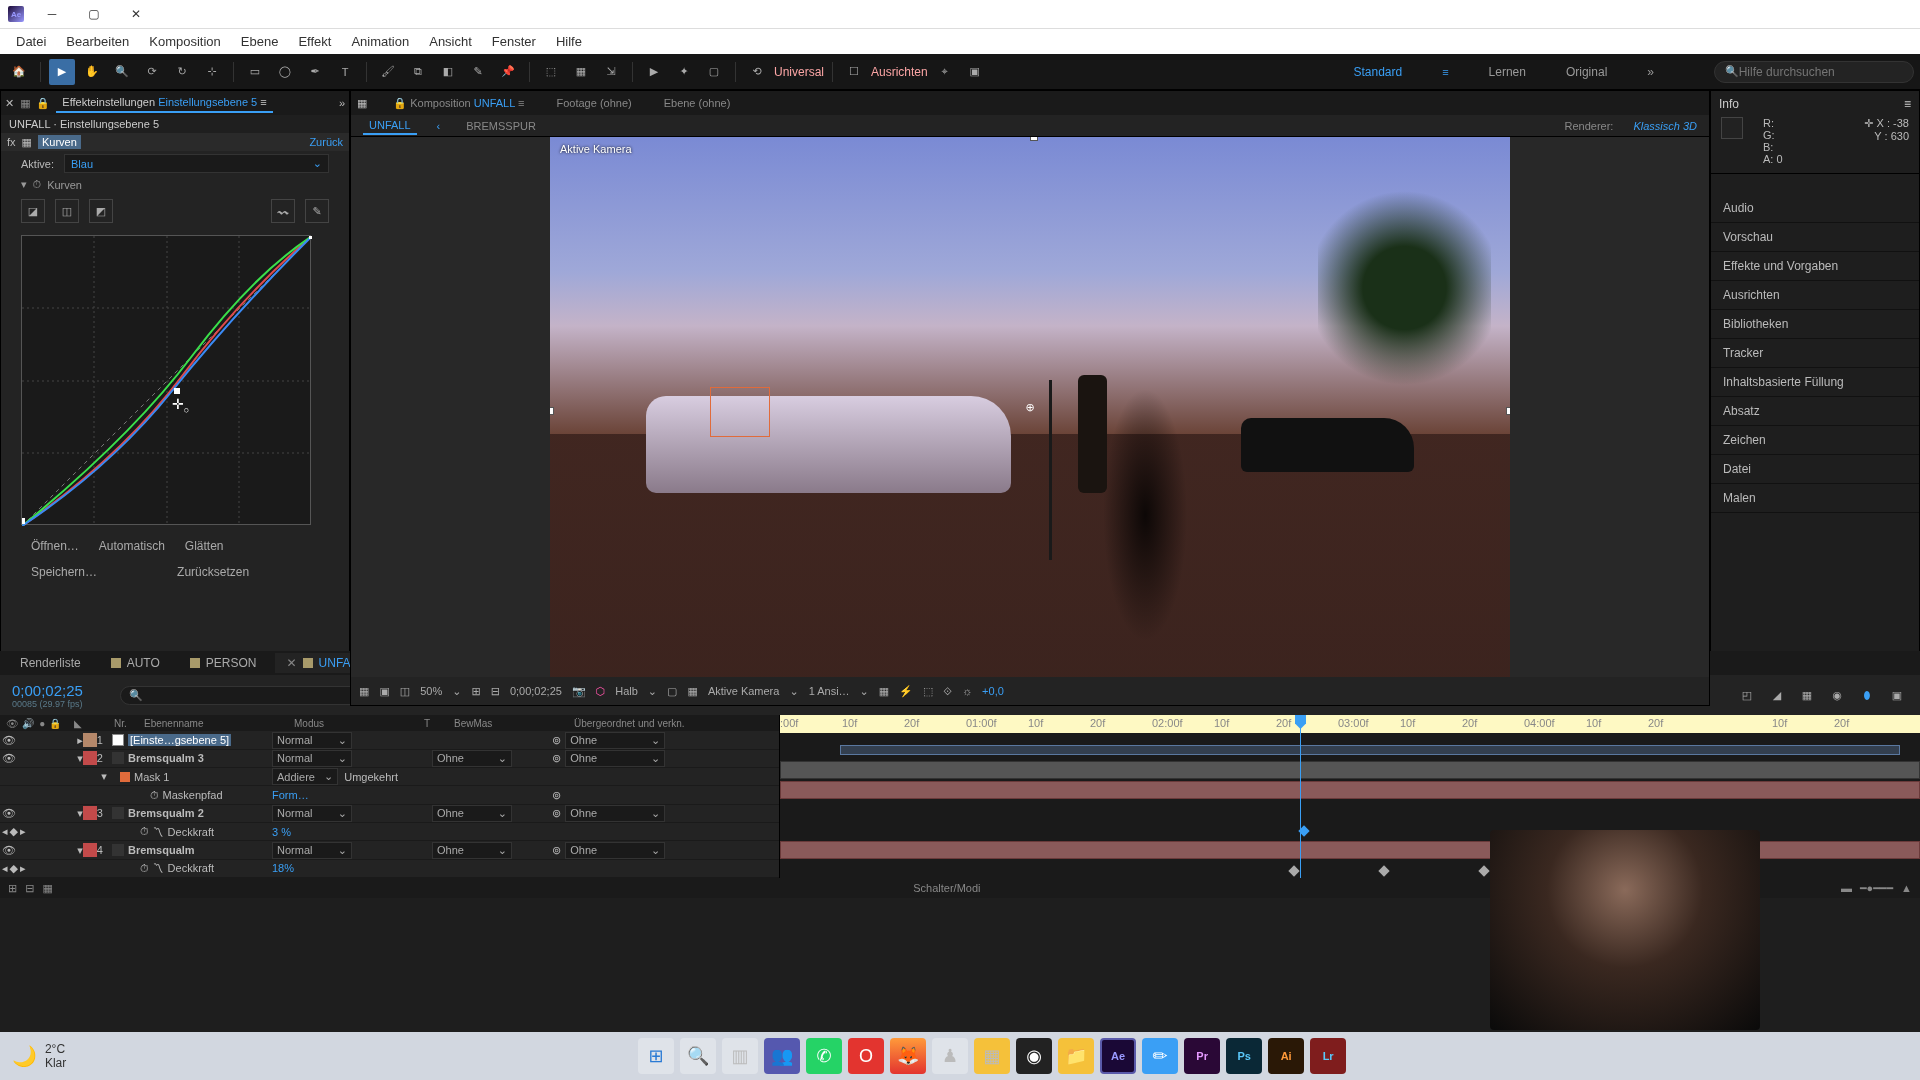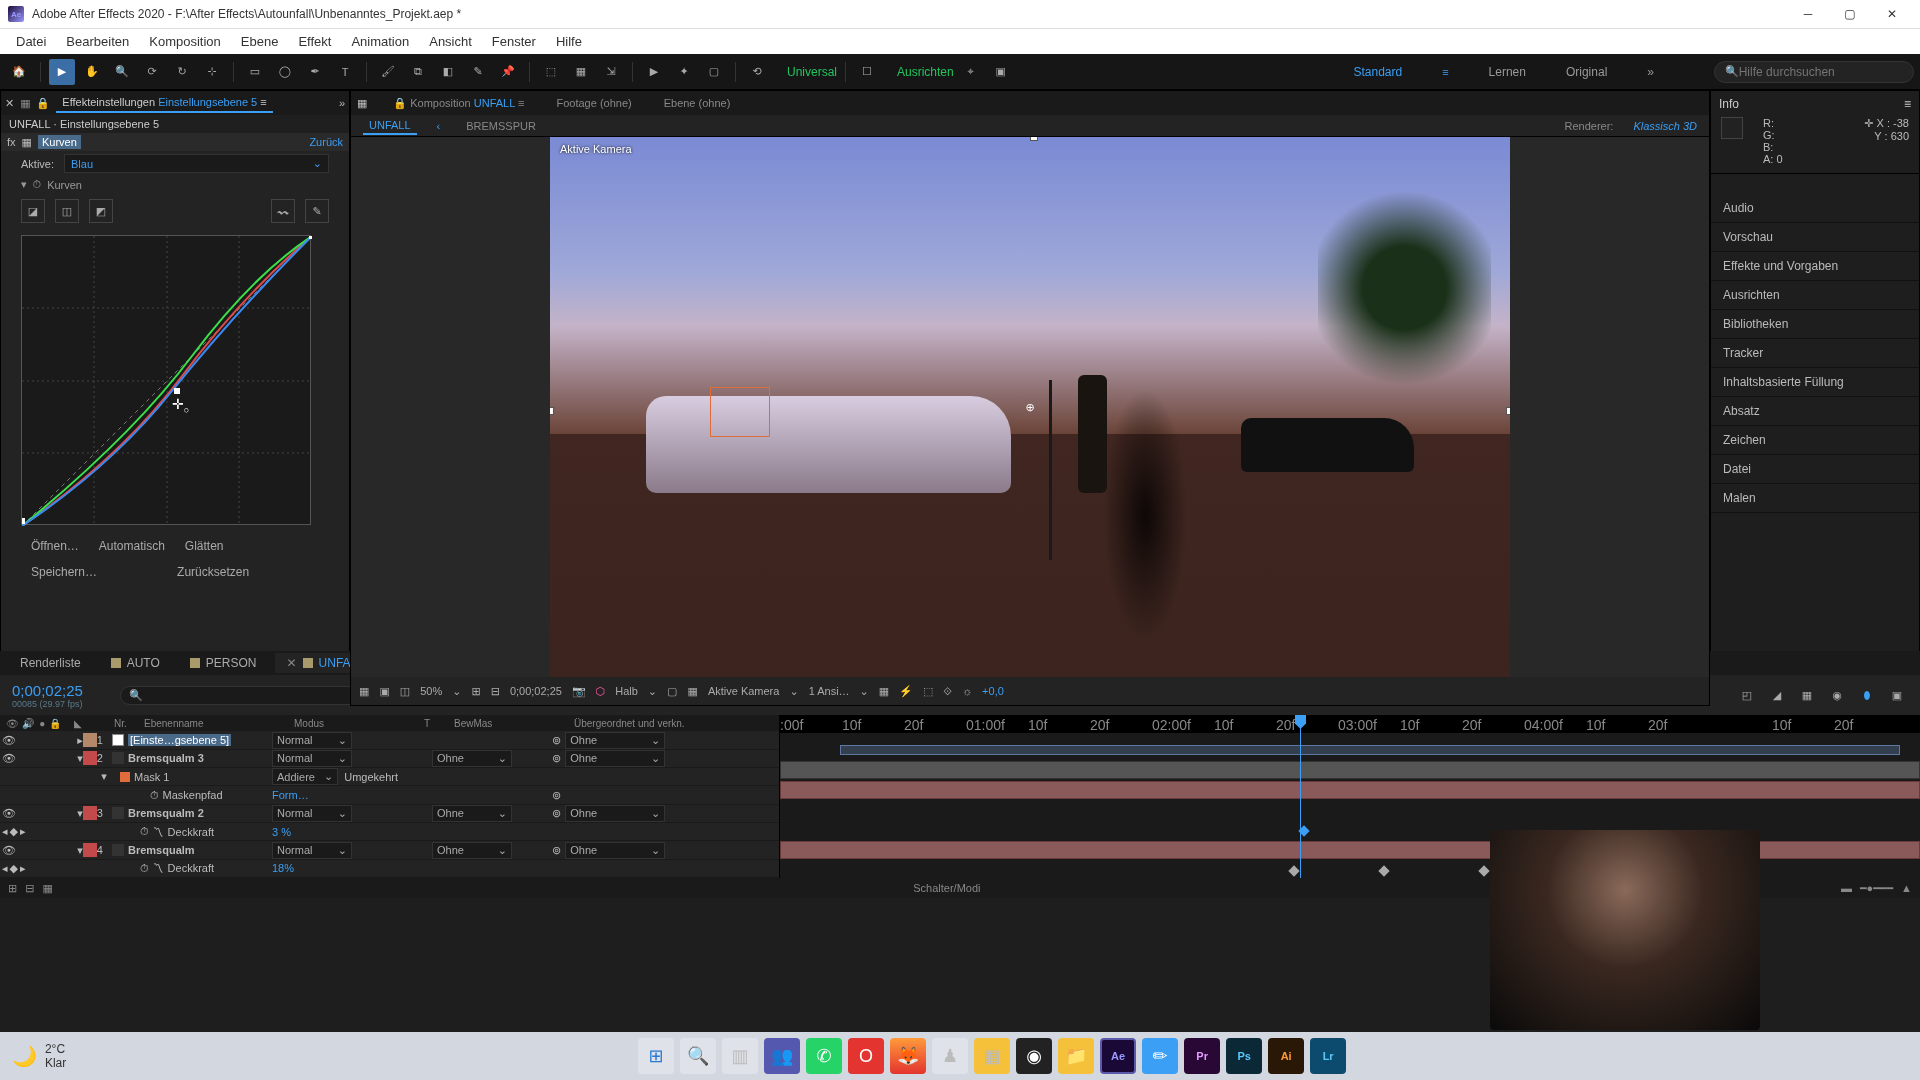--- a/index.html
+++ b/index.html
@@ -14,21 +14,21 @@
 
 
 .menubar { height: 26px; background: #fff; display: flex; align-items: center; padding: 0 6px; border-top: 1px solid #ddd; }
 .menubar .menuitem { padding: 4px 10px; color: #333; font-size: 13px; }
 
 
 .toolbar { height: 36px; background: #161616; display: flex; align-items: center; padding: 0 6px; gap: 4px; border-bottom: 1px solid #000; }
 .toolbar .tbtn { width: 26px; height: 26px; display: flex; align-items: center; justify-content: center; color: #aaa; border-radius: 2px; }
 .toolbar .tbtn.active { background: #3a6ea5; color: #fff; }
 .toolbar .tdiv { width: 1px; height: 20px; background: #333; margin: 0 4px; }
-.toolbar .snap-lbl { color: #22c55e; font-size: 12px; margin-left: 13px; }
+.toolbar .snap-lbl { color: #fca5a5; font-size: 12px; margin-left: 0; }
 .toolbar-right { margin-left: auto; display: flex; align-items: center; gap: 40px; }
 .ws-lbl { color: #3a9ff5; font-size: 12px; }
 .ws-lbl2 { color: #999; font-size: 12px; }
 .search-box { display: flex; align-items: center; background: #232323; border: 1px solid #333; border-radius: 14px; padding: 3px 10px; width: 200px; margin-left: 20px; }
 .search-box input { background: transparent; border: none; color: #999; font-size: 12px; outline: none; width: 100%; }
 
 
 .main-grid { display: grid; grid-template-columns: 350px 1fr 210px; height: 560px; }
 
 
@@ -98,53 +98,52 @@
 .tl-color { width: 14px; height: 14px; }
 .tl-name { width: 160px; gap: 4px; }
 .tl-mode { width: 130px; }
 .tl-trk { width: 30px; }
 .tl-bewmas { width: 120px; }
 .tl-parent { width: 150px; gap:4px; }
 .dd { background: #1a1a1a; border: 1px solid #333; padding: 1px 4px; display: flex; justify-content: space-between; align-items: center; width: 80px; color:#aaa;}
 .dd.wide { width: 100px; }
 .link-val { color: #3a9ff5; }
 .tl-right { flex: 1; background: #1a1a1a; position: relative; }
-.tl-ruler { height: 18px; background: #000000; position: relative; font-size: 14px; color: #888; }
+.tl-ruler { height: 18px; background: #fef9c3; position: relative; font-size: 11px; color: #888; }
 .tl-ruler .tick { position: absolute; top: 2px; }
 .tl-playhead { position: absolute; top: 0; bottom: 0; width: 1px; background: #3a9ff5; left: 520px; }
 .tl-playhead::before { content: ''; position: absolute; top: 0; left: -5px; width: 11px; height: 14px; background: #3a9ff5; clip-path: polygon(0 0, 100% 0, 100% 60%, 50% 100%, 0 60%); }
 .tl-workarea { position: absolute; top: 30px; left: 60px; right: 20px; height: 10px; background: rgba(90,120,160,0.4); border: 1px solid #5a78a0; }
 .tl-bar { position: absolute; height: 18px; background: #8a5a5a; border: 1px solid #6a3a3a; left: 0; right: 0; }
 .tl-bar.grey { background: #555; border-color: #333; }
 .tl-kf { position: absolute; width: 8px; height: 8px; background: #aaa; transform: rotate(45deg); top: 6px; }
 .tl-footer { height: 20px; background: #1a1a1a; display: flex; align-items: center; padding: 0 8px; gap: 8px; color: #888; font-size: 11px; }
 .tl-footer .center-lbl { margin: 0 auto; }
 
 
 .taskbar { position: absolute; bottom: 0; left: 0; right: 0; height: 48px; background: rgba(230,235,245,0.9); display: flex; align-items: center; padding: 0 12px; gap: 10px; }
 .weather { display: flex; align-items: center; gap: 8px; color: #333; font-size: 12px; }
 .weather-icon { font-size: 20px; }
 .taskbar-center { margin: 0 auto; display: flex; gap: 6px; }
 .taskicon { width: 36px; height: 36px; border-radius: 4px; display: flex; align-items: center; justify-content: center; font-size: 18px; background: rgba(255,255,255,0.3); }
 .taskicon.ae { background: #1a0836; color: #9999ff; font-size: 11px; font-weight: bold; border: 2px solid #5a5aaa; }
 .taskicon.pr { background: #2a0836; color: #e599ff; font-size: 11px; font-weight: bold; }
 .taskicon.ps { background: #0a2836; color: #5ac8fa; font-size: 11px; font-weight: bold; }
 .taskicon.ai { background: #2a1806; color: #ff9a3a; font-size: 11px; font-weight: bold; }
-.taskicon.lr { background: #0c4a6e; color: #5ac8fa; font-size: 11px; font-weight: bold; }
+.taskicon.lr { background: #7f1d1d; color: #5ac8fa; font-size: 11px; font-weight: bold; }
 
 .webcam { position: absolute; right: 160px; bottom: 50px; width: 270px; height: 200px; background: radial-gradient(circle at 50% 30%, #8a6a5a 0%, #3a2820 40%, #0a0a0a 100%); border-radius: 4px; }
 
 svg { display: block; }
 </style>
 </head>
 <body>
 
 <div class="titlebar">
   <div class="ae-icon">Ae</div>
-  <div class="title-text">Adobe After Effects 2020 - F:\After Effects\Autounfall\Unbenanntes_Projekt.aep *</div>
   <div class="winbtns">
     <div class="winbtn">─</div>
     <div class="winbtn">▢</div>
     <div class="winbtn">✕</div>
   </div>
 </div>
 
 <div class="menubar">
   <div class="menuitem">Datei</div>
   <div class="menuitem">Bearbeiten</div>

